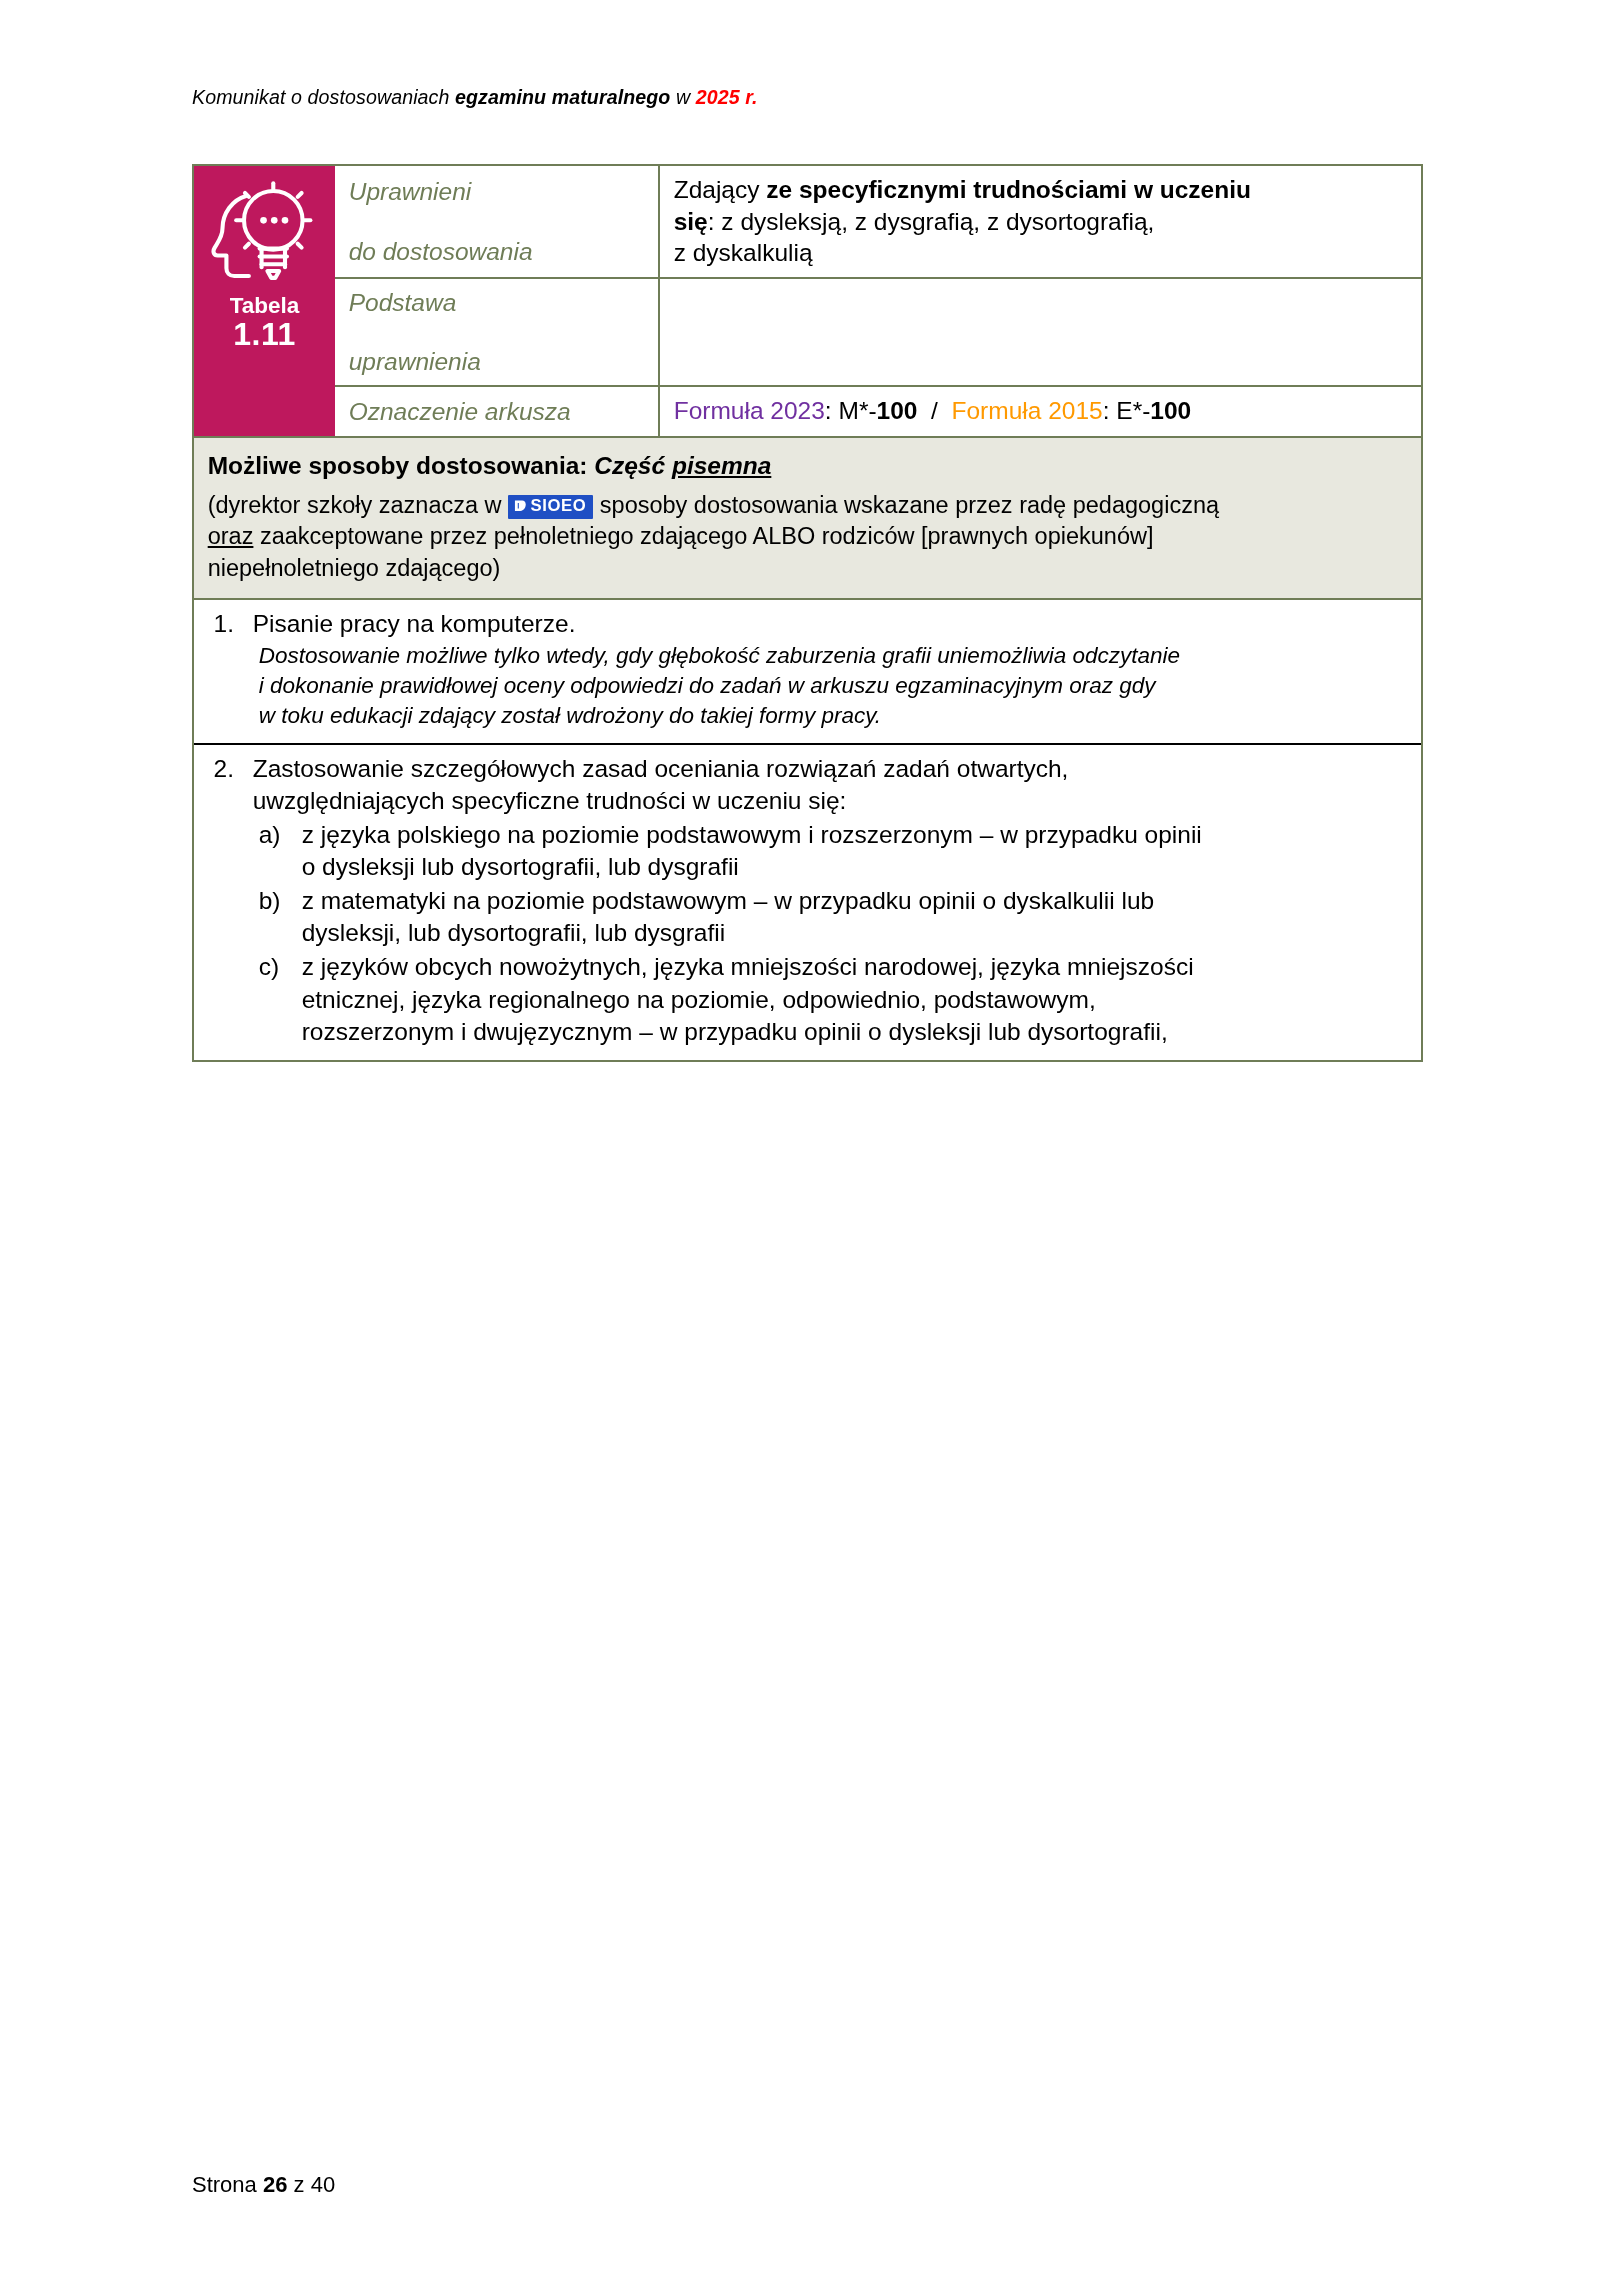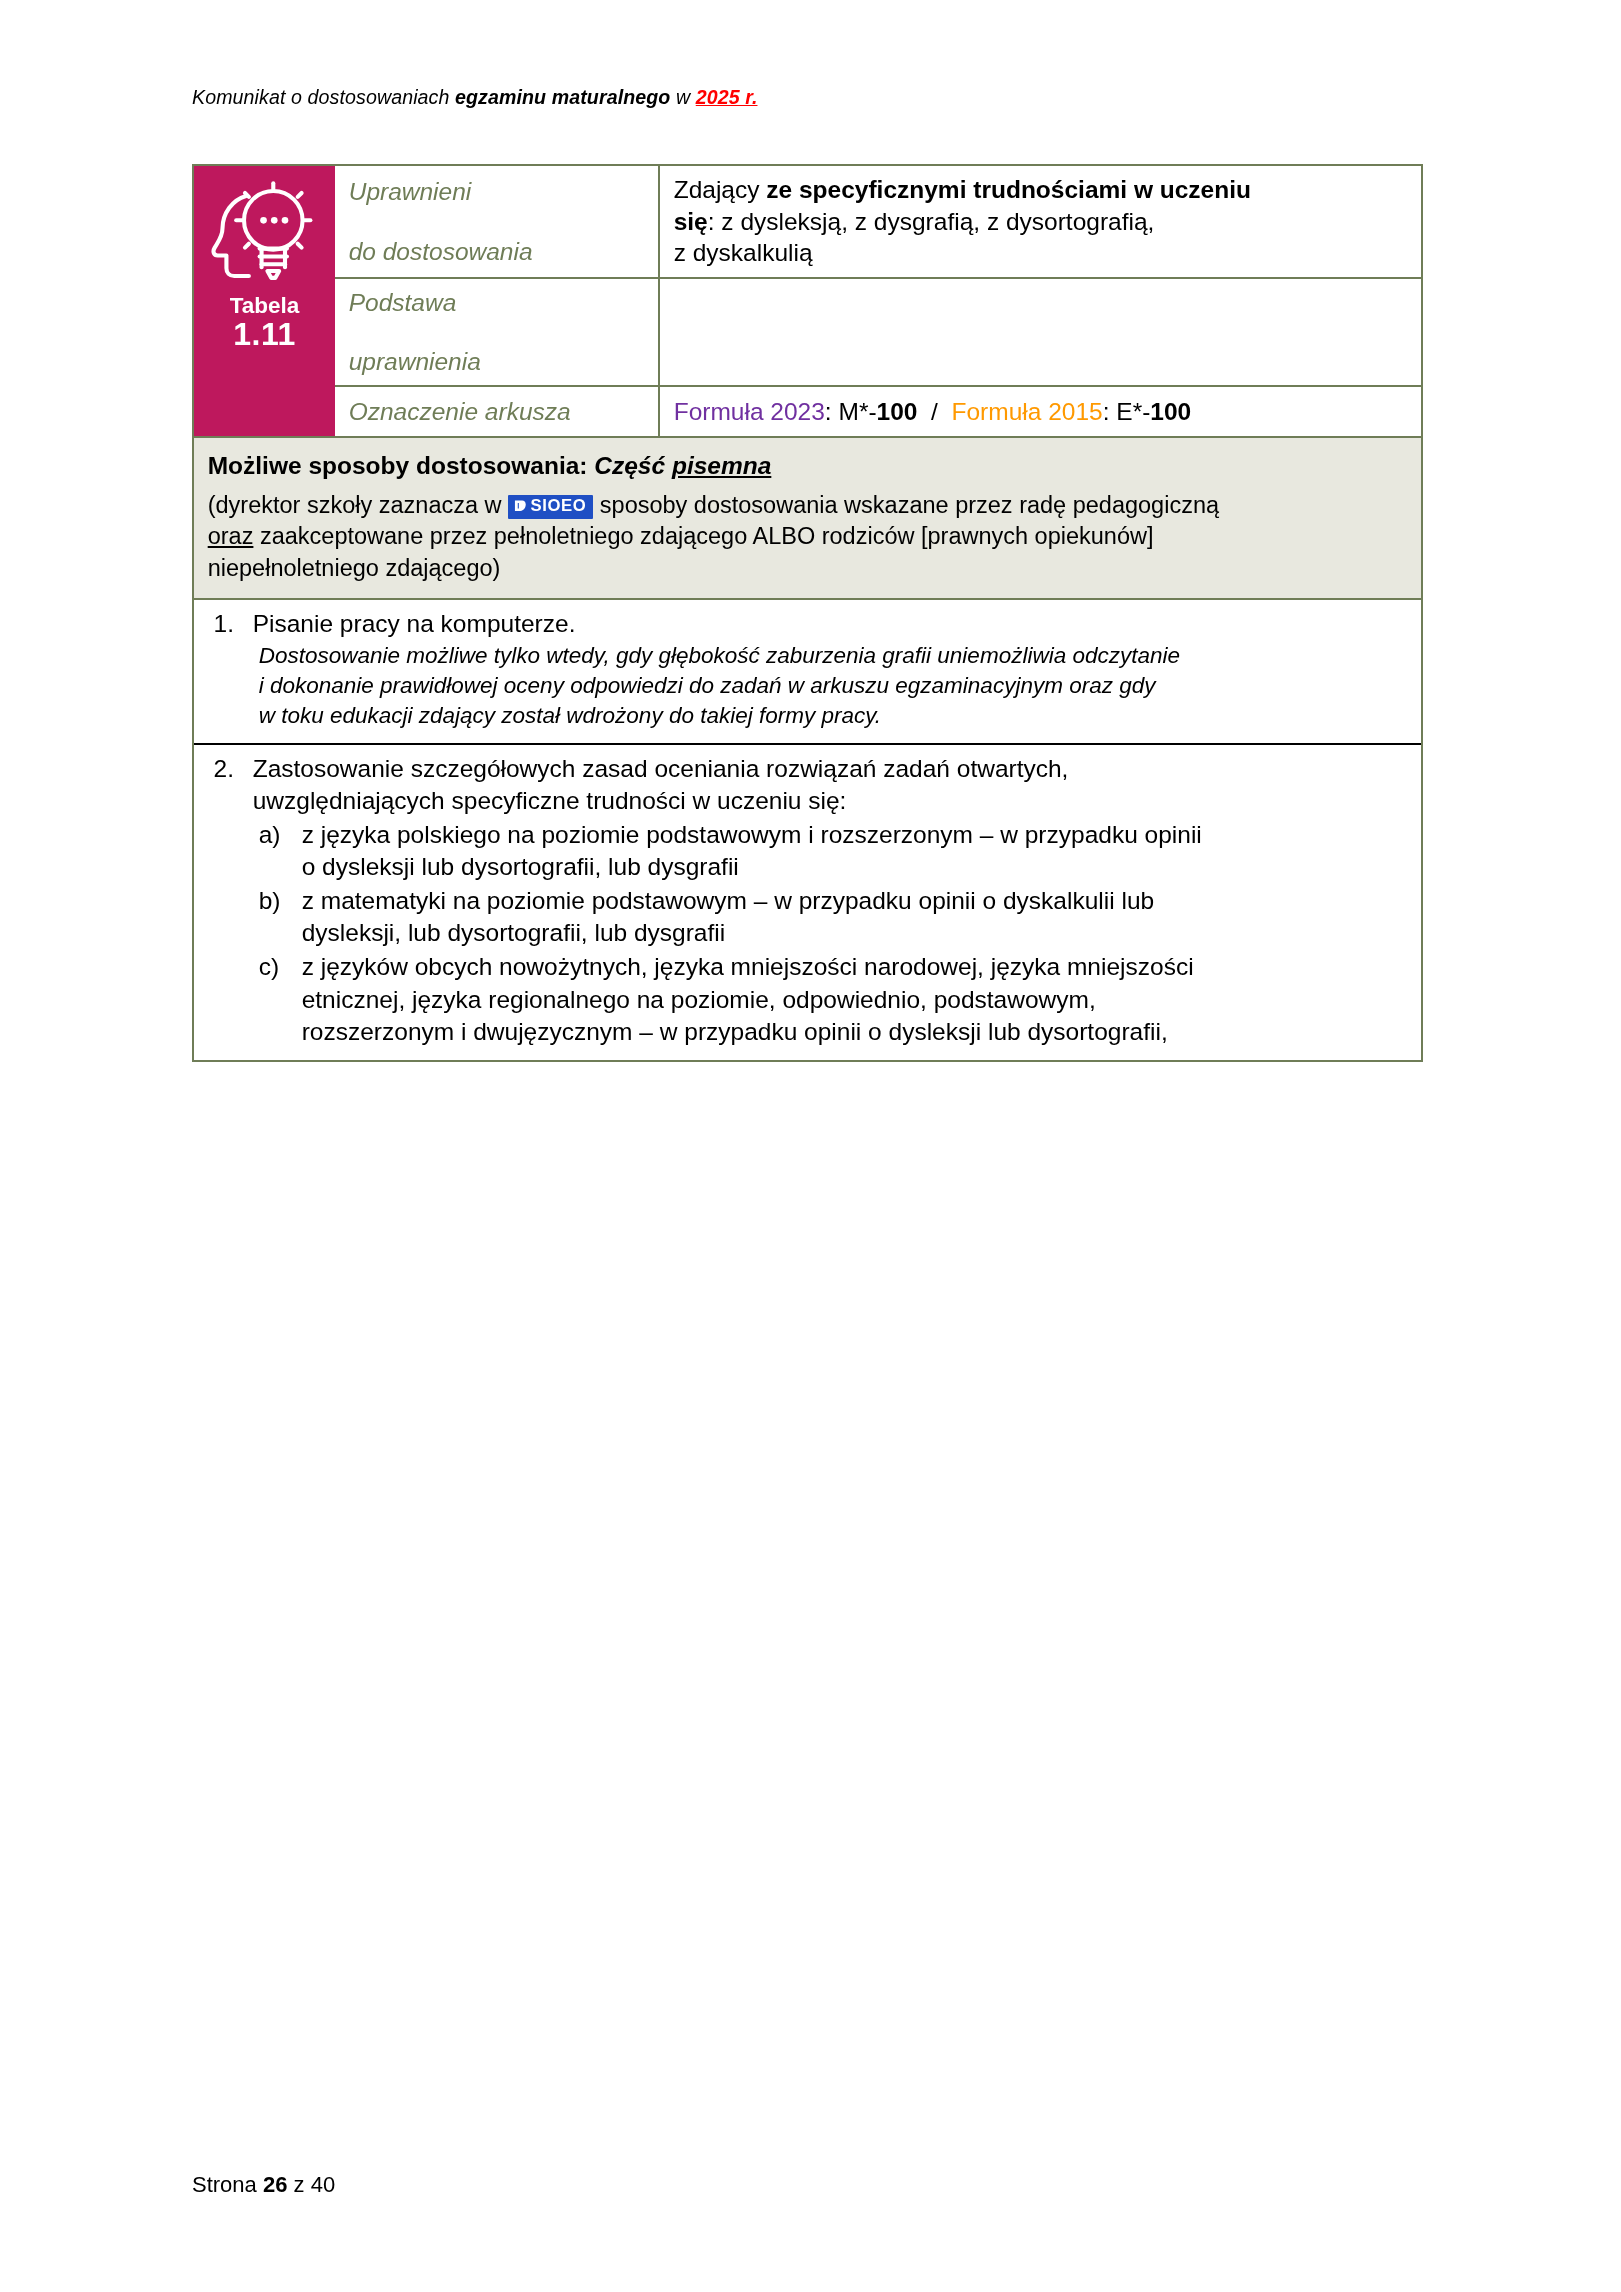--- a/index.html
+++ b/index.html
@@ -28,21 +28,21 @@
     position: absolute;
     left: 192px;
     top: 86px;
     font-size: 19.6px;
     font-style: italic;
     font-family: "Liberation Sans", sans-serif;
     letter-spacing: 0.1px;
     white-space: nowrap;
   }
   .doc-header .bold { font-weight: bold; }
-  .doc-header .year { font-weight: bold; color: #FF0000; text-decoration: underline; }
+  .doc-header .year { font-weight: bold; color: #FF0000; }
 
   
   .tbl {
     position: absolute;
     left: 192px;
     top: 164px;
     width: 1231px;
     box-sizing: border-box;
     border: 2px solid #6F7D57;
   }
@@ -118,21 +118,20 @@
   }
   .val-cell {
     flex: 1;
     box-sizing: border-box;
     padding: 7.8px 11.8px 7.8px 13.7px;
     font-size: 24.5px;
     line-height: 1.30;
     background: #ffffff;
     display: flex;
     flex-direction: column;
-    justify-content: center;
   }
   .val-cell .b { font-weight: bold; }
 
   .row-upr .lbl-cell, .row-upr .val-cell { min-height: 106px; }
   .row-pod .lbl-cell, .row-pod .val-cell { min-height: 76px; }
   .row-ozn .lbl-cell, .row-ozn .val-cell { min-height: 49px; }
 
   .f2023 { color: #7030A0; }
   .f2015 { color: #FF9900; }
   .sep { color: #000000; }

